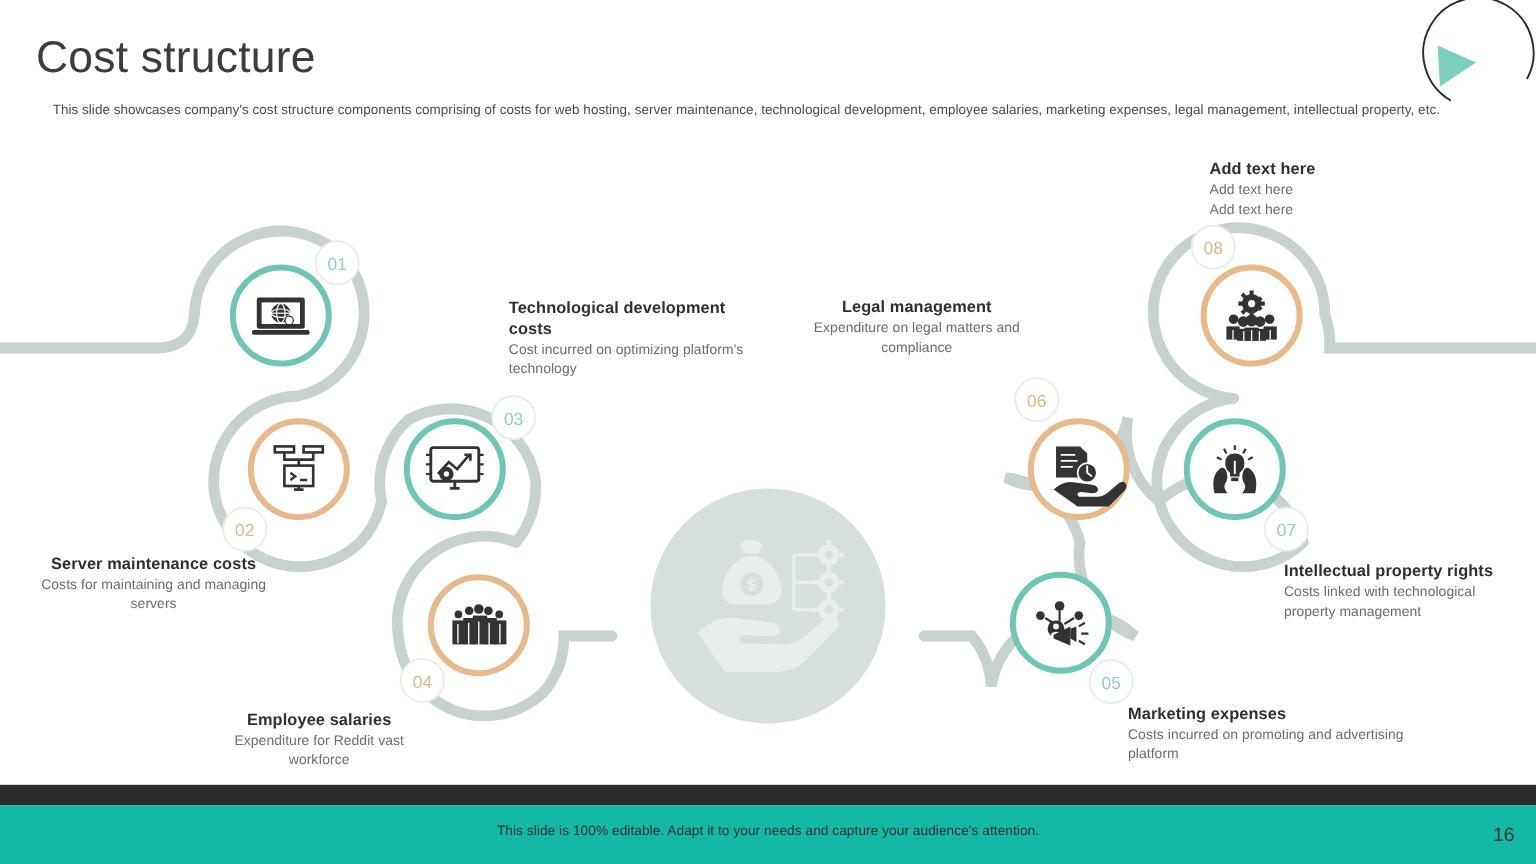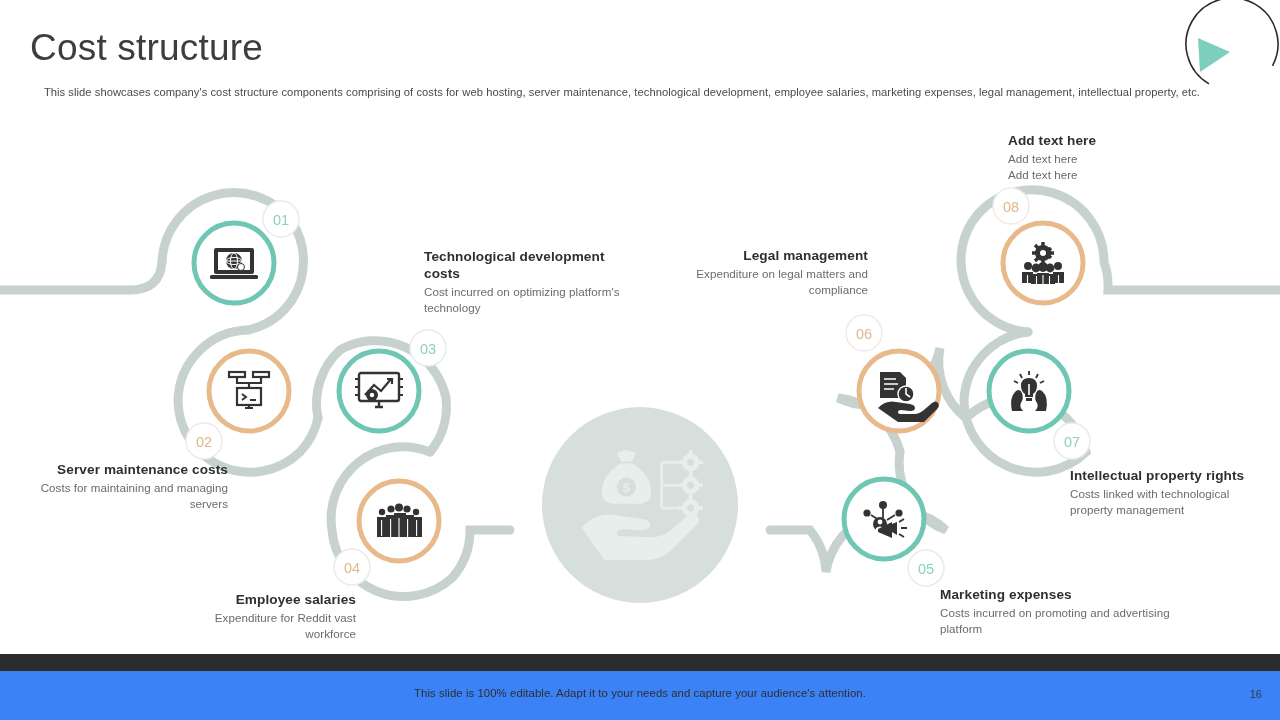--- a/index.html
+++ b/index.html
@@ -32,49 +32,49 @@
 
   
   .node-label{position:absolute;}
   .node-label .lbl-title{
     font-size:13.6px;font-weight:bold;color:#2f2f2f;
     line-height:17px;letter-spacing:.1px;margin-bottom:2px;
   }
   .node-label .lbl-desc{
     font-size:11.6px;color:#6b6b6b;line-height:16px;letter-spacing:.05px;
   }
-  .ta-r{text-align:right;}
+  .ta-r{text-align:center;}
   .ta-l{text-align:left;}
 
   
   #lbl-01{left:280px;top:143px;width:215px;}
   #lbl-02{left:28px;top:461px;width:200px;}
   #lbl-03{left:424px;top:248px;width:215px;}
   #lbl-04{left:176px;top:591px;width:180px;}
   #lbl-05{left:940px;top:586px;width:230px;}
   #lbl-06{left:660px;top:247px;width:208px;}
   #lbl-07{left:1070px;top:467px;width:200px;}
   #lbl-08{left:1008px;top:132px;width:200px;}
 
   
   .footer-dark{
     position:absolute;left:0;bottom:49px;width:1280px;height:17px;
     background:#2b2b2e;
   }
   .footer-green{
     position:absolute;left:0;bottom:0;width:1280px;height:49px;
-    background:#3b82f6;
+    background:#14b8a6;
   }
   .footer-text{
     position:absolute;left:0;right:0;top:16px;text-align:center;
     font-size:11.4px;color:#2f2f2f;letter-spacing:.05px;
   }
   .footer-page{
     position:absolute;right:18px;top:17px;
-    font-size:11px;color:#3a3a3a;
+    font-size:16px;color:#3a3a3a;
   }
 </style>
 </head>
 <body>
 
 <div class="slide">
 
   <div class="page-title">Cost structure</div>
   <div class="page-subtitle">This slide showcases company's cost structure components comprising of costs  for web hosting, server maintenance, technological development, employee salaries, marketing expenses, legal management, intellectual property, etc.</div>
 

